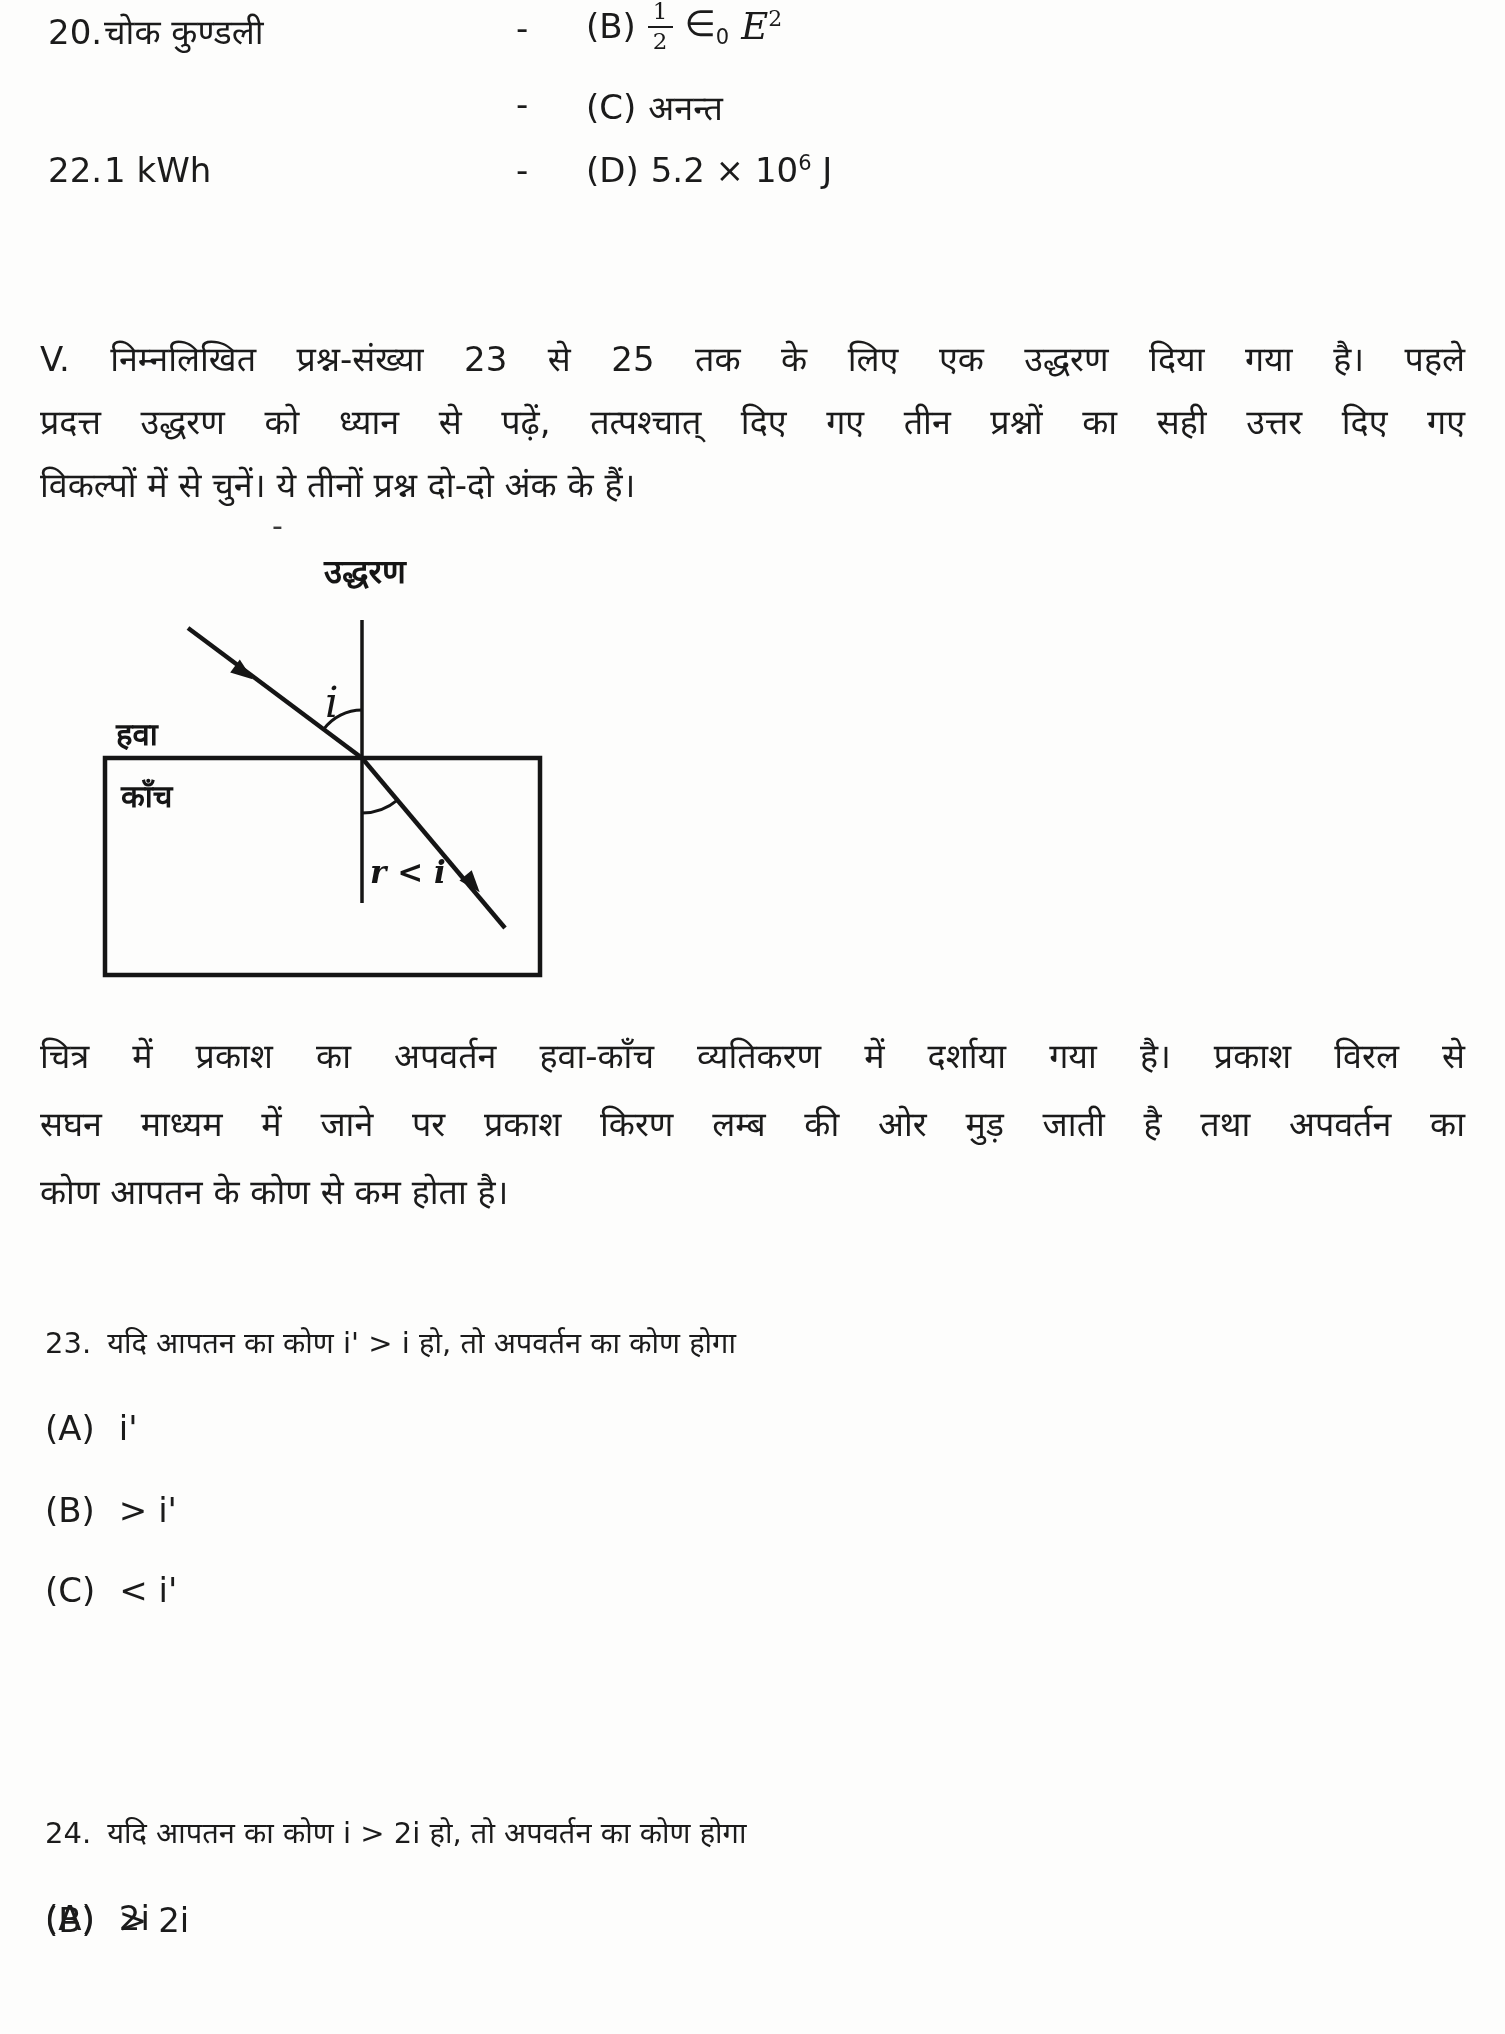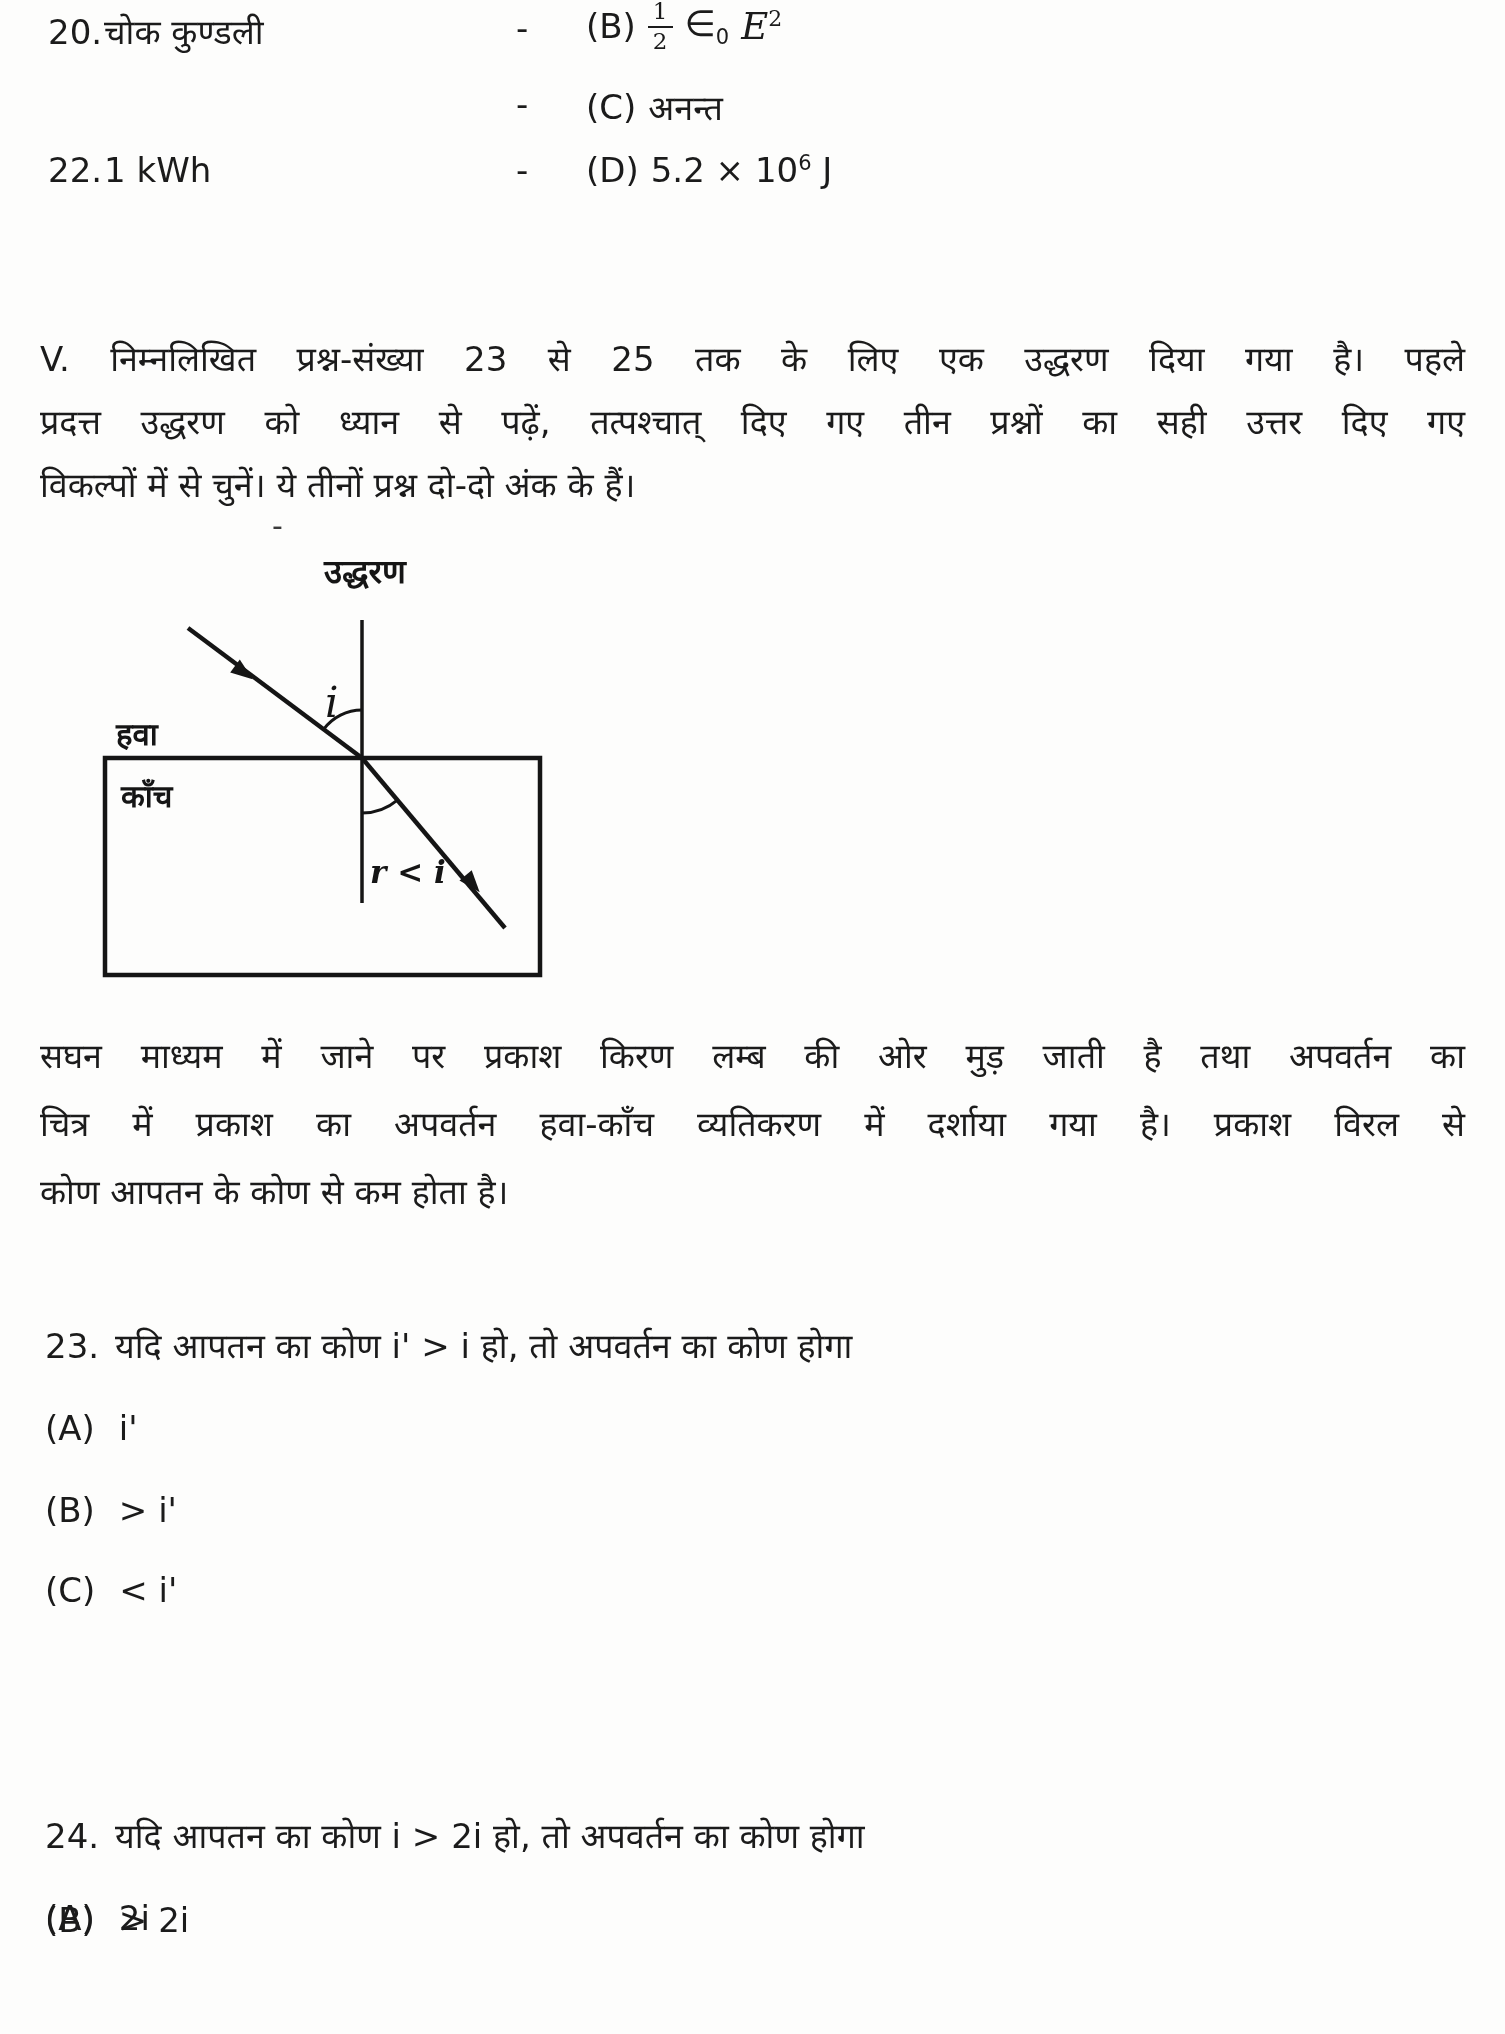--- a/index.html
+++ b/index.html
@@ -25,21 +25,21 @@
   .eps sub{font-size:21px;}
   .evar{font-family:"DejaVu Serif",serif;font-style:italic;font-size:37px;}
   .evar sup{font-size:22px;font-style:normal;}
   .ans-sup{font-size:21px;vertical-align:super;}
   
   .textblock{position:absolute;left:40px;width:1425px;font-size:34px;}
   .tline{line-height:63px;white-space:nowrap;text-align:justify;text-align-last:justify;}
   .tline.last{text-align-last:left;}
   .passage .tline{line-height:68px;}
   
-  .question{position:absolute;left:45px;font-size:34px;white-space:nowrap;}
+  .question{position:absolute;left:45px;font-size:29px;white-space:nowrap;}
   .q-num{margin-right:16px;}
   .option{position:absolute;left:45px;font-size:34px;white-space:nowrap;}
   .opt-label{margin-right:24px;}
   
   .stray{position:absolute;left:272px;top:508px;font-size:30px;color:#3a3a3a;}
   .figure-svg{position:absolute;left:0;top:545px;}
   .fig-label{font-family:"DejaVu Sans",sans-serif;font-weight:bold;fill:#151515;}
   .fig-math{font-family:"DejaVu Serif",serif;font-style:italic;fill:#151515;}
 </style>
 </head>
@@ -107,22 +107,22 @@
     <path d="M 323.6 184.3 A 48 48 0 0 1 362 165" fill="none" stroke="#151515" stroke-width="3"></path>
     <path d="M 362 268 A 55 55 0 0 0 397.4 255.1" fill="none" stroke="#151515" stroke-width="3"></path>
 
     <text class="fig-math" x="325" y="172" font-size="42">i</text>
     <text class="fig-math" x="370" y="338" font-size="31" font-weight="bold">r &lt; i</text>
     <text class="fig-label" x="116" y="200" font-size="31">हवा</text>
     <text class="fig-label" x="121" y="262" font-size="31">काँच</text>
   </svg>
 
   <div class="textblock passage" style="top:1022px;">
+    <div class="tline">चित्र में प्रकाश का अपवर्तन हवा-काँच व्यतिकरण में दर्शाया गया है। प्रकाश विरल से</div>
     <div class="tline">सघन माध्यम में जाने पर प्रकाश किरण लम्ब की ओर मुड़ जाती है तथा अपवर्तन का</div>
-    <div class="tline">चित्र में प्रकाश का अपवर्तन हवा-काँच व्यतिकरण में दर्शाया गया है। प्रकाश विरल से</div>
     <div class="tline last">कोण आपतन के कोण से कम होता है।</div>
   </div>
 
   <div class="question" style="top:1322px;">
     <span class="q-num">23.</span><span>यदि आपतन का कोण i' &gt; i हो, तो अपवर्तन का कोण होगा</span>
   </div>
   <div class="option" style="top:1408px;">
     <span class="opt-label">(A)</span><span>i'</span>
   </div>
   <div class="option" style="top:1490px;">

